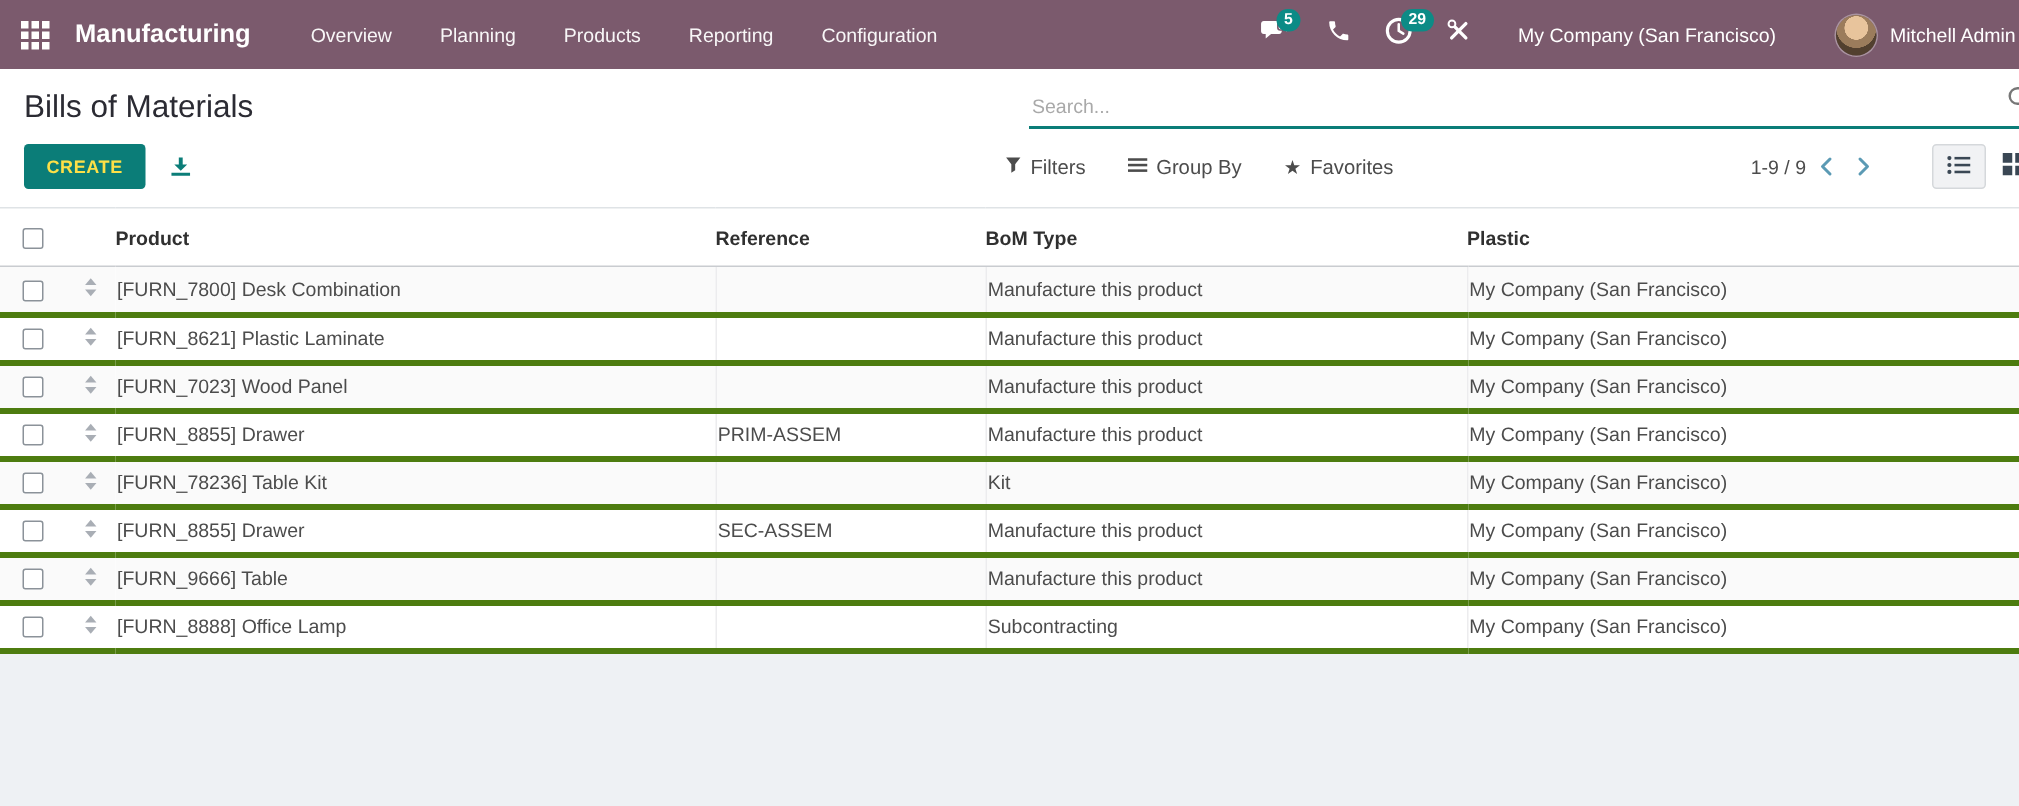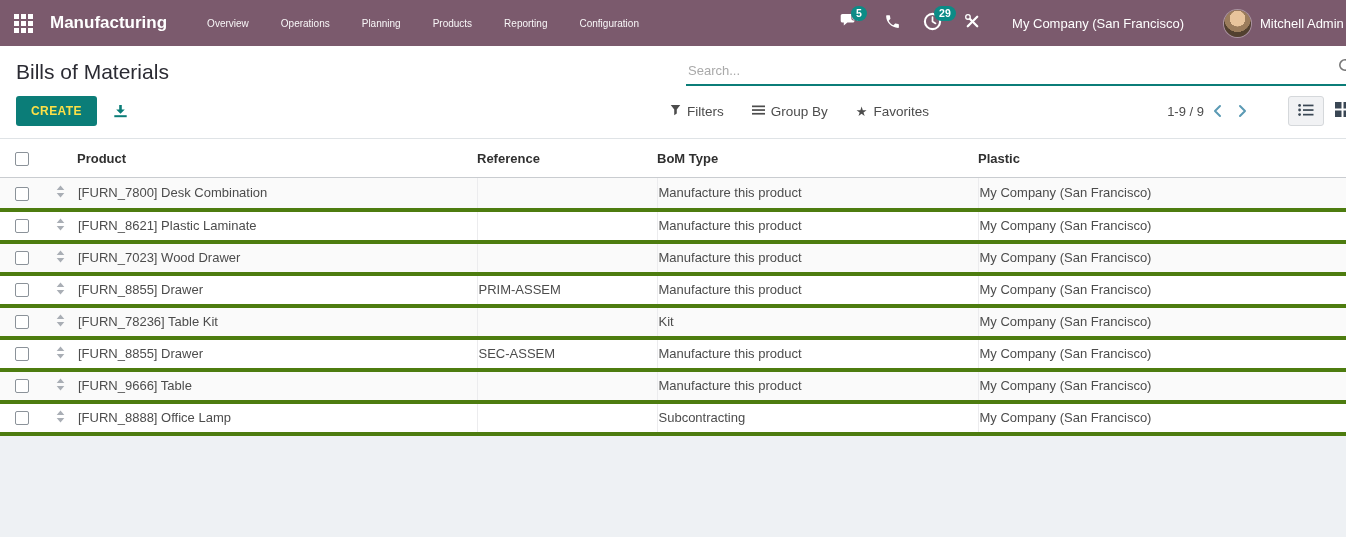--- a/index.html
+++ b/index.html
@@ -8,21 +8,21 @@
   .page { width:1346px; height:537px; overflow:hidden; background:#fff; display:flex; flex-direction:column; position:relative; }
 
   
   .navbar { height:46px; flex:0 0 46px; background:#7b5a6d; display:flex; align-items:center; justify-content:space-between; color:#fff; }
   .nav-left { display:flex; align-items:center; height:100%; }
   .apps-btn { width:46px; height:46px; display:flex; align-items:center; justify-content:center; cursor:pointer; }
   .grid9 { display:grid; grid-template-columns:repeat(3,5px); grid-template-rows:repeat(3,5px); gap:2px; }
   .grid9 span { background:#fff; }
   .app-name { font-size:17px; font-weight:700; margin:0 10px 0 4px; cursor:pointer; }
   .menu { display:flex; align-items:center; height:100%; margin-left:14px; }
-  .menu-item { color:rgba(255,255,255,.95); font-size:10px; padding:0 16px; height:100%; display:flex; align-items:center; cursor:pointer; text-decoration:none; }
+  .menu-item { color:rgba(255,255,255,.95); font-size:13px; padding:0 16px; height:100%; display:flex; align-items:center; cursor:pointer; text-decoration:none; }
   .nav-right { display:flex; align-items:center; height:100%; white-space:nowrap; }
   .systray-item { position:relative; padding:0 11px; height:100%; display:flex; align-items:center; cursor:pointer; }
   .badge { position:absolute; top:6px; left:22px; background:#0c8b86; color:#fff; font-size:10.5px; font-weight:700; line-height:15px; padding:0 5px; border-radius:9px; }
   .company-switcher { font-size:13px; padding:0 14px; margin-left:6px; cursor:pointer; height:100%; display:flex; align-items:center; }
   .user-menu { display:flex; align-items:center; height:100%; padding-left:26px; cursor:pointer; }
   .avatar { width:27px; height:27px; border-radius:50%; flex:0 0 27px; margin-right:9px;
             background: radial-gradient(circle at 50% 32%, #e8c49c 0 34%, #9b7c5c 35% 58%, #52402f 59%);
             box-shadow:0 0 0 1px rgba(255,255,255,.35); }
   .user-label { font-size:13px; width:86px; overflow:hidden; }
 
@@ -80,21 +80,20 @@
             <span></span>
             <span></span>
             <span></span>
             <span></span>
             <span></span>
           </div>
       </div>
       <div class="app-name">Manufacturing</div>
       <nav class="menu" id="top-menu">
           <a class="menu-item">Overview</a>
-          <a class="menu-item">Operations</a>
           <a class="menu-item">Planning</a>
           <a class="menu-item">Products</a>
           <a class="menu-item">Reporting</a>
           <a class="menu-item">Configuration</a>
         </nav>
     </div>
     <div class="nav-right">
       <div class="systray-item">
         <span>
           <svg width="22" height="18" viewBox="0 0 22 18">
@@ -272,21 +271,21 @@
     <td class="vline cell-pad">My Company (San Francisco)</td>
   </tr>
           <tr>
     <td class="col-sel"><input type="checkbox" style=""></td>
     <td class="col-handle">
       <span><svg width="9" height="13" viewBox="0 0 9 13">
                   <path d="M4.5 0.5 8.3 5H0.7z" fill="#a9aeb5"></path>
                   <path d="M0.7 8h7.6L4.5 12.5z" fill="#a9aeb5"></path>
                 </svg></span>
     </td>
-    <td class="cell-pad">[FURN_7023] Wood Drawer</td>
+    <td class="cell-pad">[FURN_7023] Wood Panel</td>
     <td class="vline cell-pad"></td>
     <td class="vline cell-pad">Manufacture this product</td>
     <td class="vline cell-pad">My Company (San Francisco)</td>
   </tr>
           <tr>
     <td class="col-sel"><input type="checkbox" style=""></td>
     <td class="col-handle">
       <span><svg width="9" height="13" viewBox="0 0 9 13">
                   <path d="M4.5 0.5 8.3 5H0.7z" fill="#a9aeb5"></path>
                   <path d="M0.7 8h7.6L4.5 12.5z" fill="#a9aeb5"></path>

